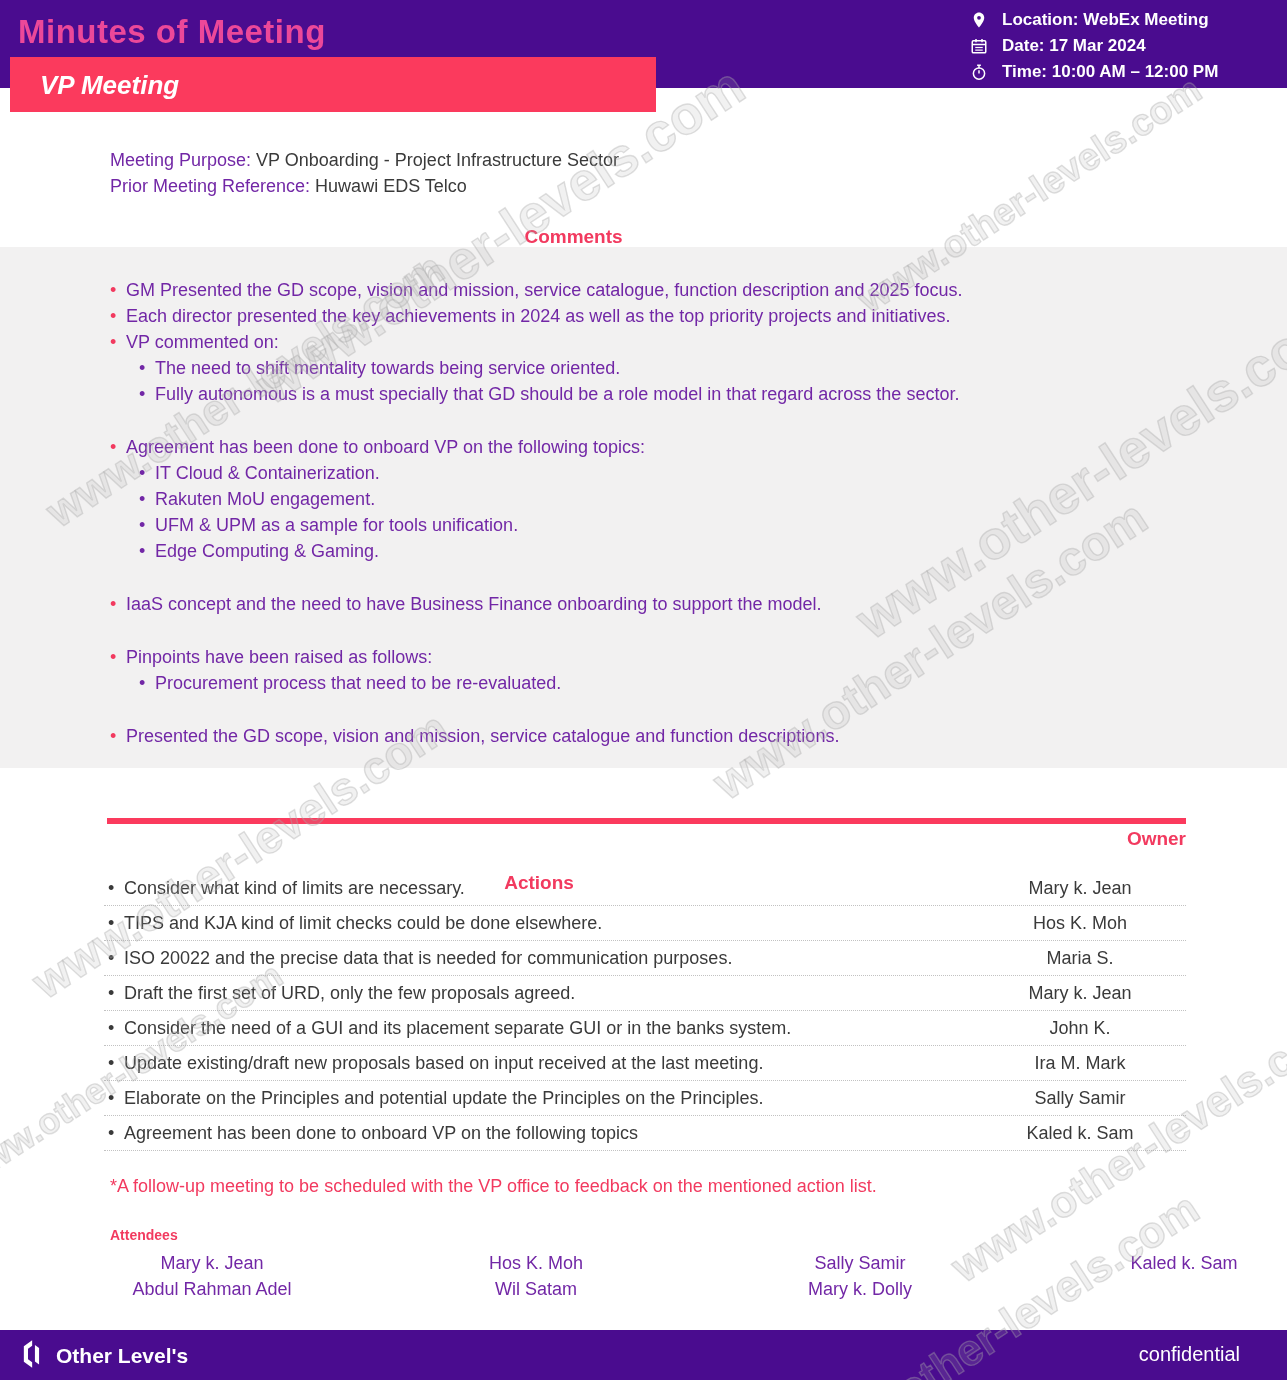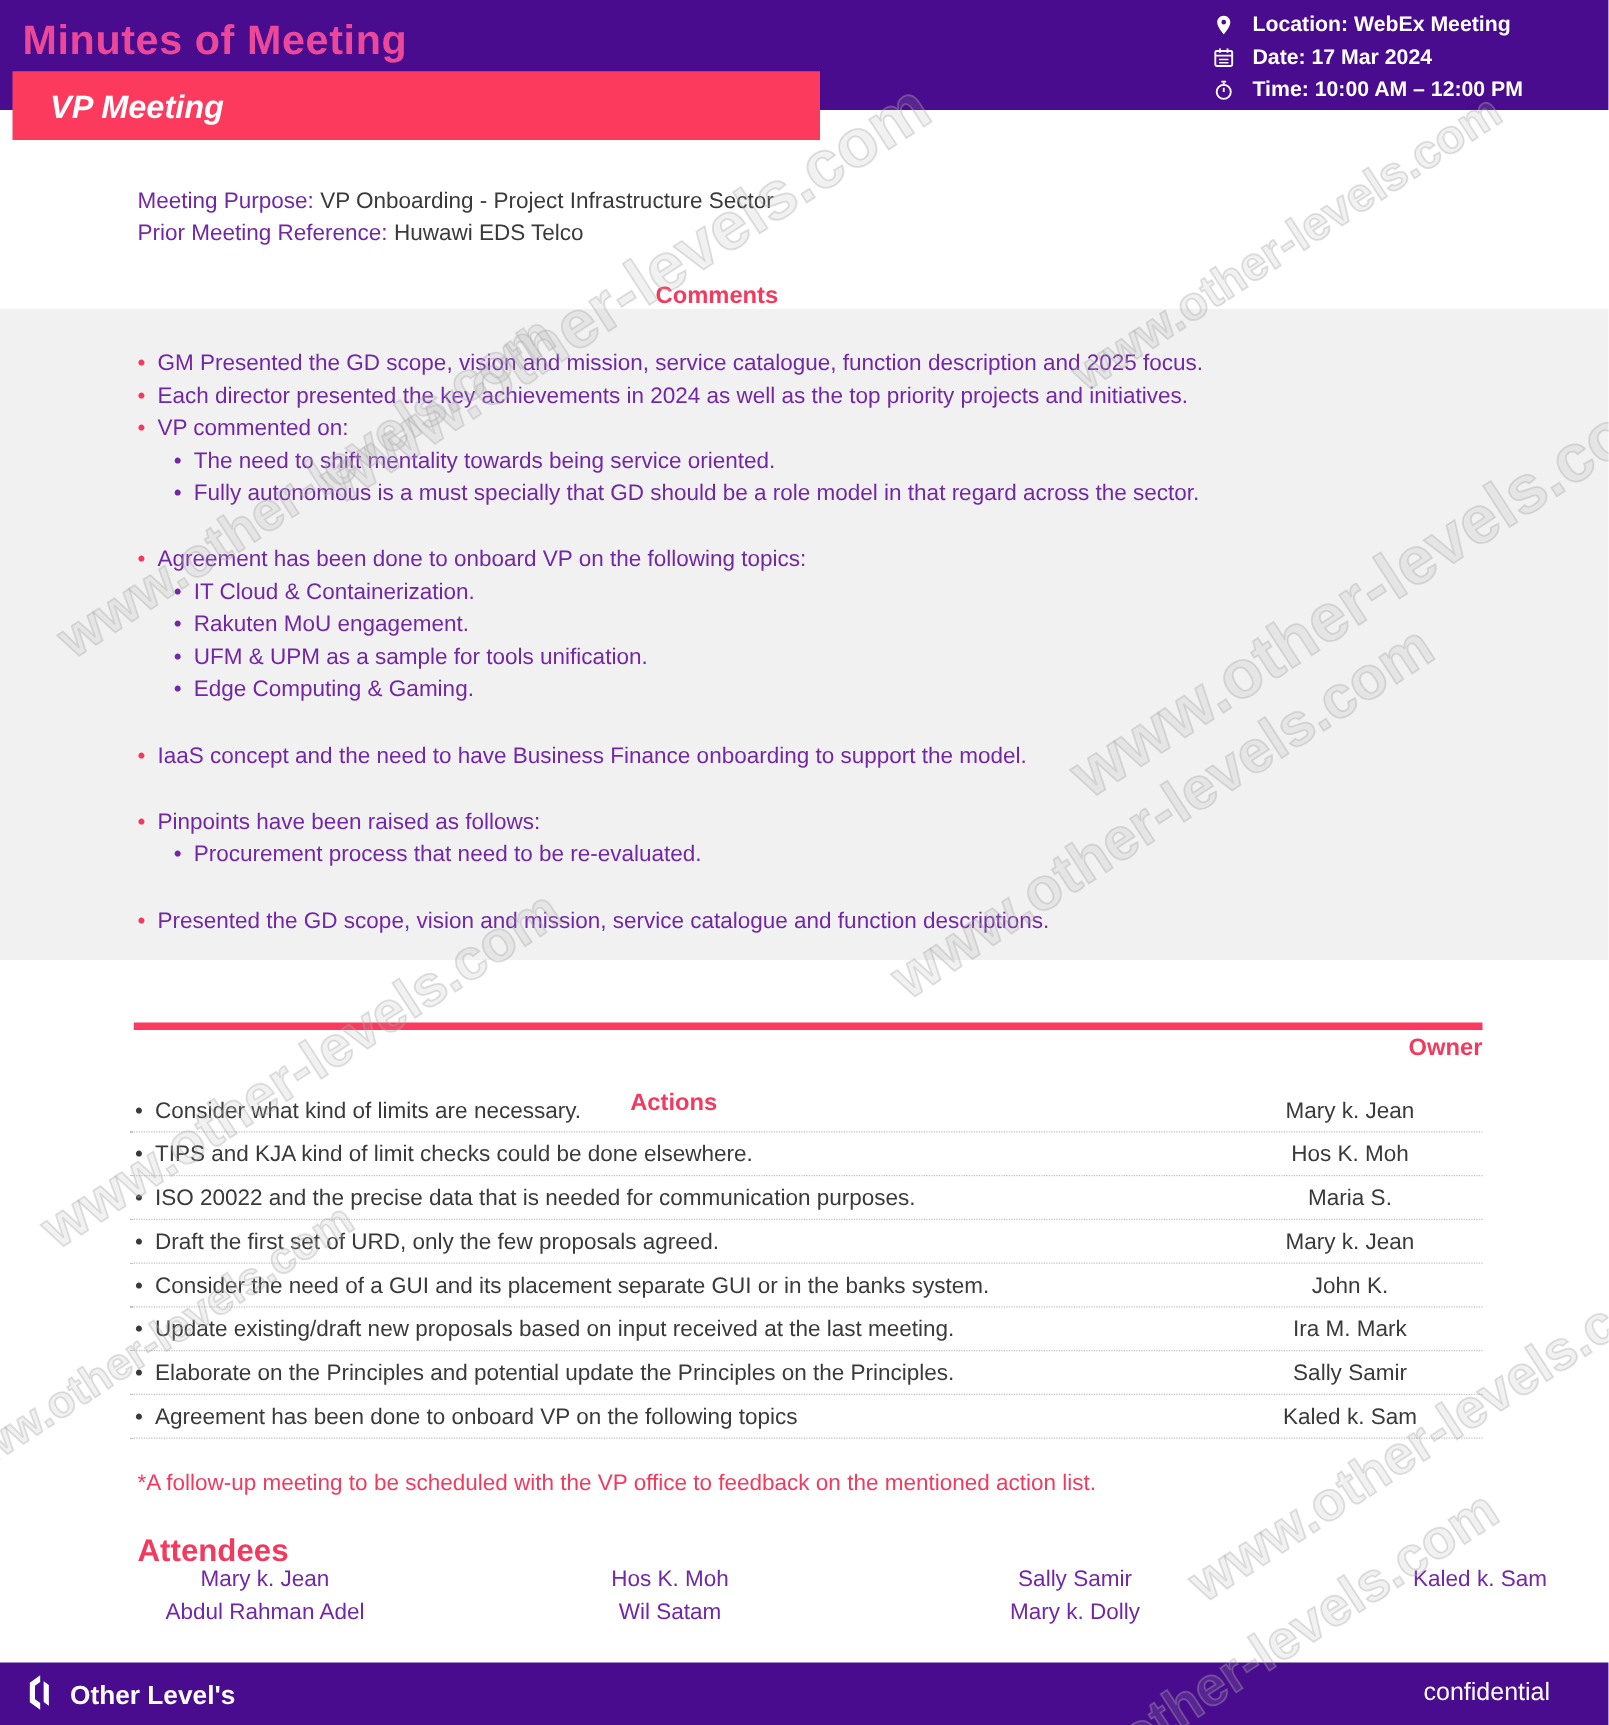--- a/index.html
+++ b/index.html
@@ -43,21 +43,21 @@
   .t-head{position:absolute;left:104px;top:828px;width:1082px;display:flex;}
   .t-head .h1{width:870px;text-align:center;font-size:19px;font-weight:bold;color:var(--pink-text);margin-top:44px;}
   .t-head .h2{width:212px;text-align:right;font-size:19px;font-weight:bold;color:var(--pink-text);}
   .t-body{position:absolute;left:104px;top:871px;width:1082px;}
   .t-row{display:flex;height:34px;align-items:center;border-bottom:1px dotted var(--separator);}
   .t-action{width:870px;position:relative;padding-left:20px;box-sizing:border-box;font-size:18px;color:var(--text-dark);}
   .t-action .b2{position:absolute;left:4px;color:var(--text-dark);}
   .t-owner{width:212px;text-align:center;font-size:18px;color:var(--text-dark);}
   
   .footnote{position:absolute;left:110px;top:1176px;font-size:18px;color:var(--pink-text);}
-  .att-heading{position:absolute;left:110px;top:1227px;font-size:25px;font-weight:bold;color:var(--pink-text);}
+  .att-heading{position:absolute;left:110px;top:1227px;font-size:14px;font-weight:bold;color:var(--pink-text);}
   .att-grid{position:absolute;left:50px;top:1250px;width:1296px;display:grid;
     grid-template-columns:repeat(4,324px);}
   .att-cell{text-align:center;font-size:18px;line-height:26px;color:var(--text-purple);}
   
   .footer{position:absolute;left:0;top:1330px;width:1287px;height:50px;background:var(--purple);text-align:center;}
   .footer .brand{position:absolute;left:22px;top:9px;display:flex;align-items:center;color:#fff;}
   .footer .brand-name{margin-left:10px;font-size:21px;font-weight:bold;color:#fff;}
   .footer .conf{position:absolute;right:47px;top:13px;font-size:20px;color:#fff;}
   
   .wm{position:absolute;white-space:nowrap;font-weight:bold;pointer-events:none;z-index:6;

